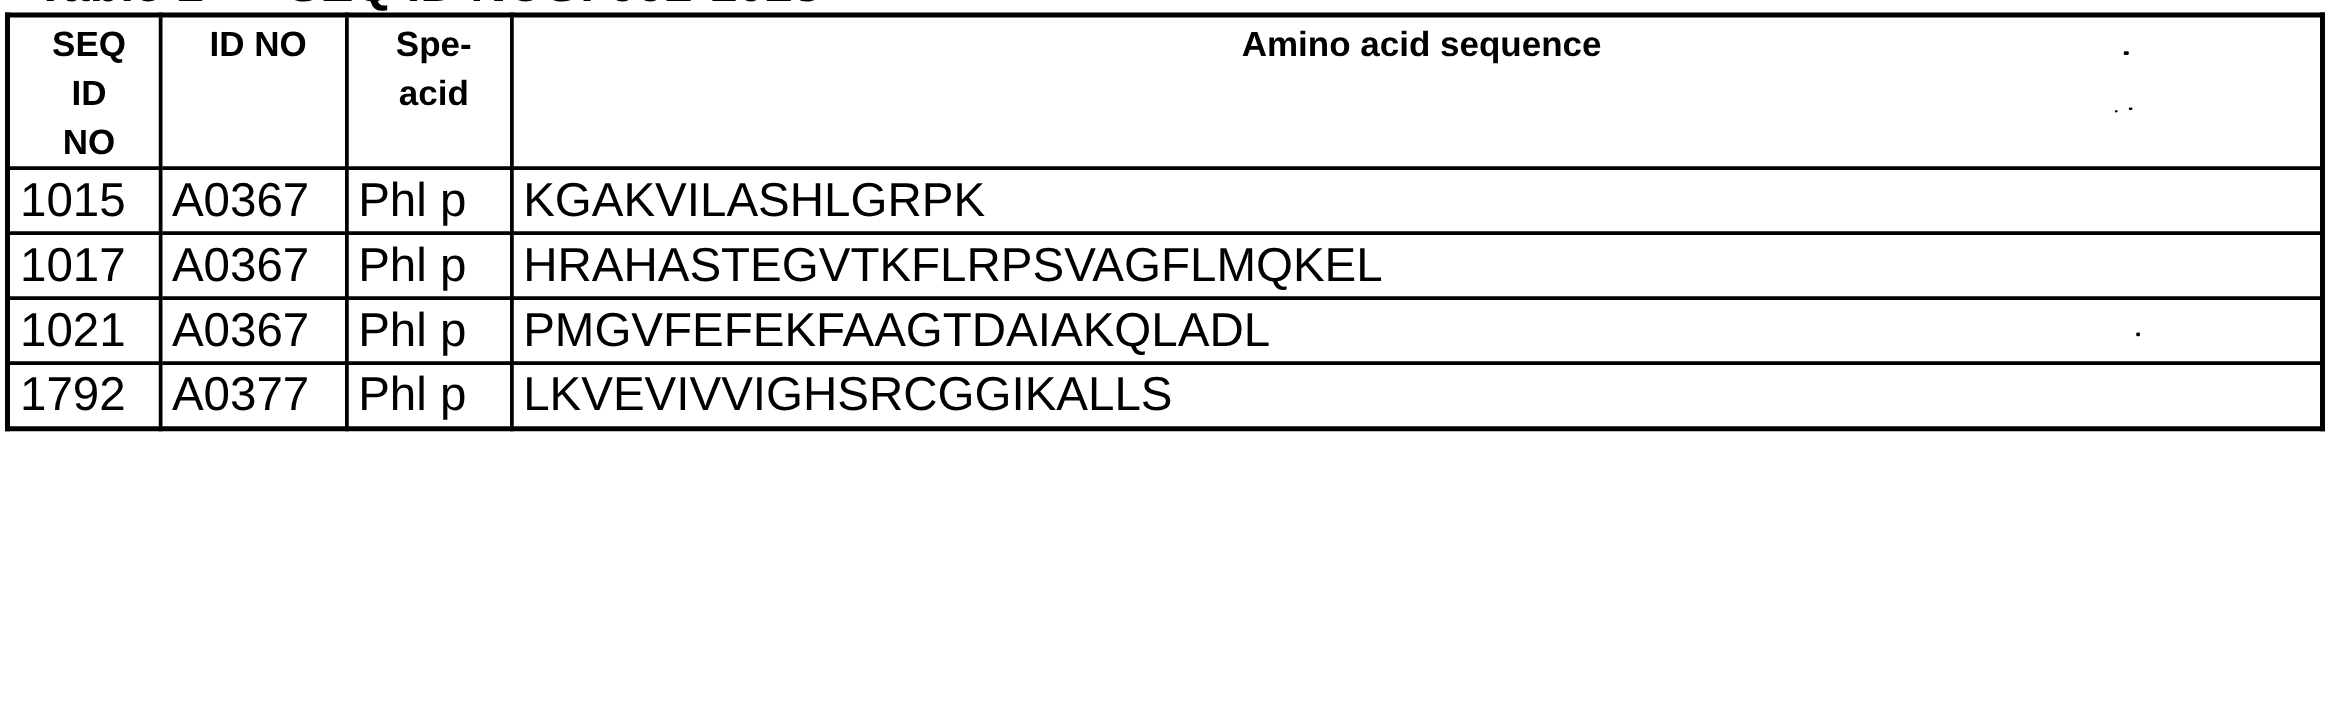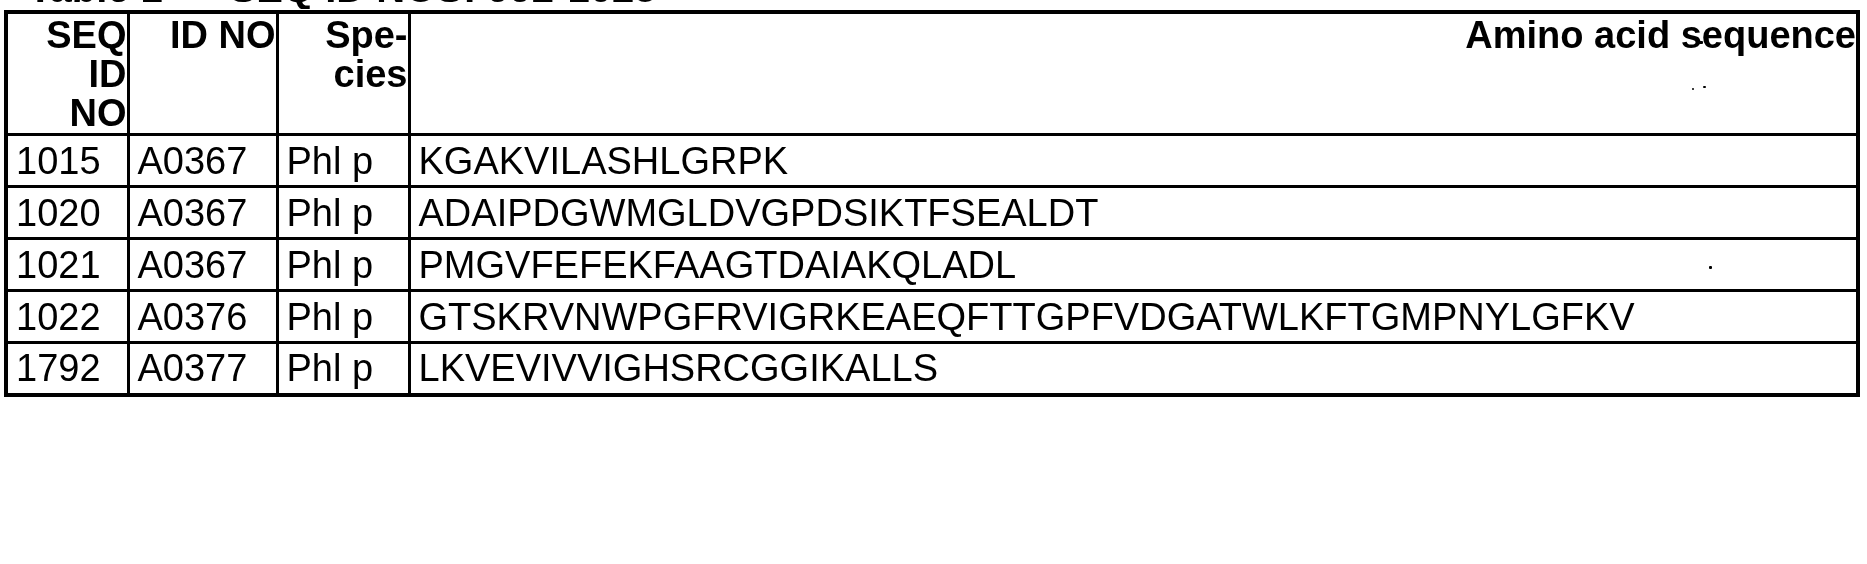--- a/index.html
+++ b/index.html
@@ -27,22 +27,22 @@
     width:1852px;
     border-collapse:collapse;
     table-layout:fixed;
     border:4px solid #000;
   }
   .seq-table th,.seq-table td{
     border:3px solid #000;
     overflow:hidden;
   }
   .seq-table th{
-    text-align:right;vertical-align:top;
-    font-weight:700;font-size:38px;line-height:39px;
+    text-align:center;vertical-align:top;
+    font-weight:700;font-size:28px;line-height:39px;
     padding:2px 0 0 8px;
     white-space:pre-line;
   }
   .seq-table thead tr{height:116px;}
   .seq-table tbody tr{height:52px;}
   .seq-table td{
     font-size:38px;line-height:1;
     font-weight:400;
     vertical-align:middle;
     padding:0 0 0 8px;
@@ -71,48 +71,42 @@
       <col style="width:132px">
       <col style="width:1449px">
     </colgroup>
     <thead>
       <tr>
         <th>SEQ
 ID
 NO</th>
         <th>ID NO</th>
         <th>Spe-
-cies</th>
+acid</th>
         <th>Amino acid sequence</th>
       </tr>
     </thead>
     <tbody>
         <tr>
           <td>1015</td>
           <td>A0367</td>
           <td>Phl p</td>
           <td>KGAKVILASHLGRPK</td>
         </tr>
         <tr>
-          <td>1020</td>
+          <td>1017</td>
           <td>A0367</td>
           <td>Phl p</td>
-          <td>ADAIPDGWMGLDVGPDSIKTFSEALDT</td>
+          <td>HRAHASTEGVTKFLRPSVAGFLMQKEL</td>
         </tr>
         <tr>
           <td>1021</td>
           <td>A0367</td>
           <td>Phl p</td>
           <td>PMGVFEFEKFAAGTDAIAKQLADL</td>
-        </tr>
-        <tr>
-          <td>1022</td>
-          <td>A0376</td>
-          <td>Phl p</td>
-          <td>GTSKRVNWPGFRVIGRKEAEQFTTGPFVDGATWLKFTGMPNYLGFKV</td>
         </tr>
         <tr>
           <td>1792</td>
           <td>A0377</td>
           <td>Phl p</td>
           <td>LKVEVIVVIGHSRCGGIKALLS</td>
         </tr>
       </tbody>
   </table>
 

